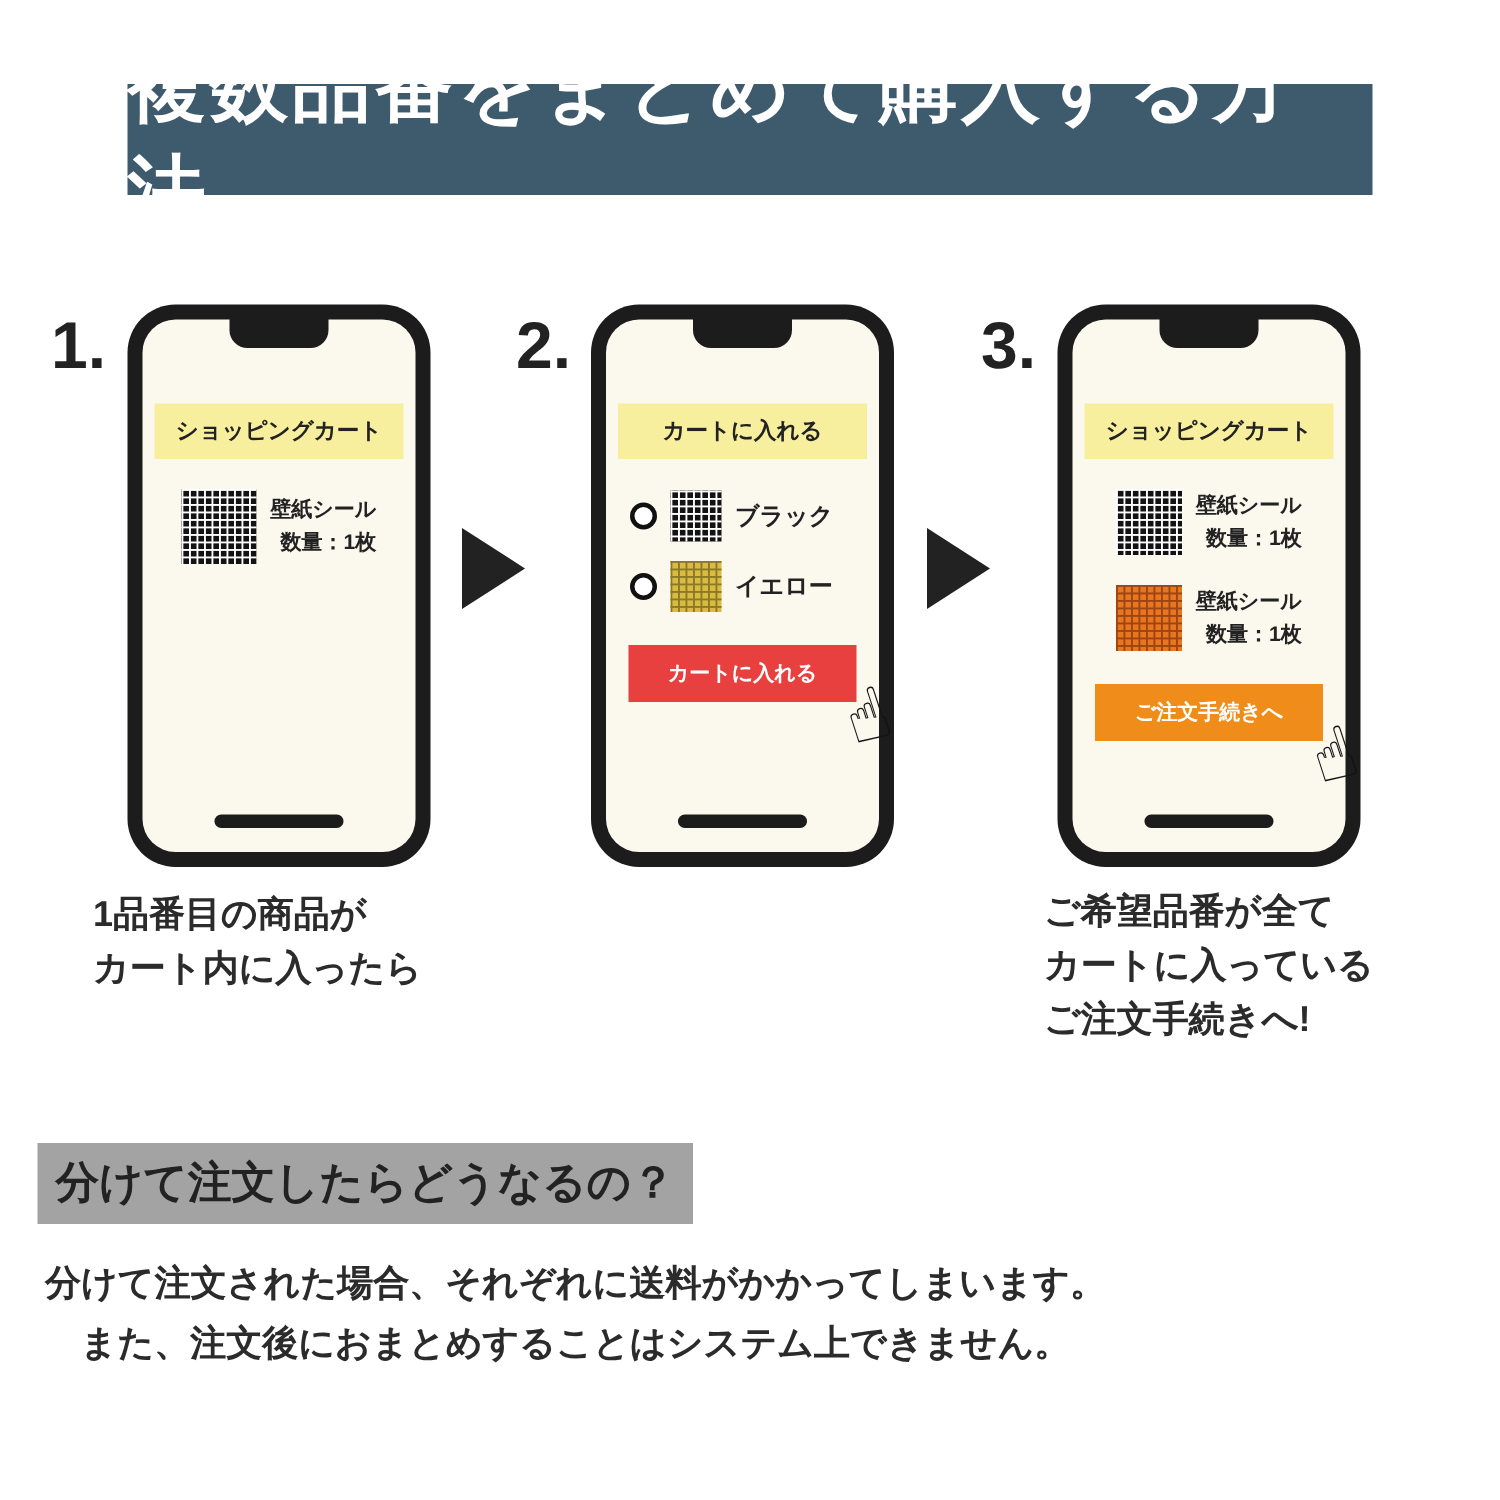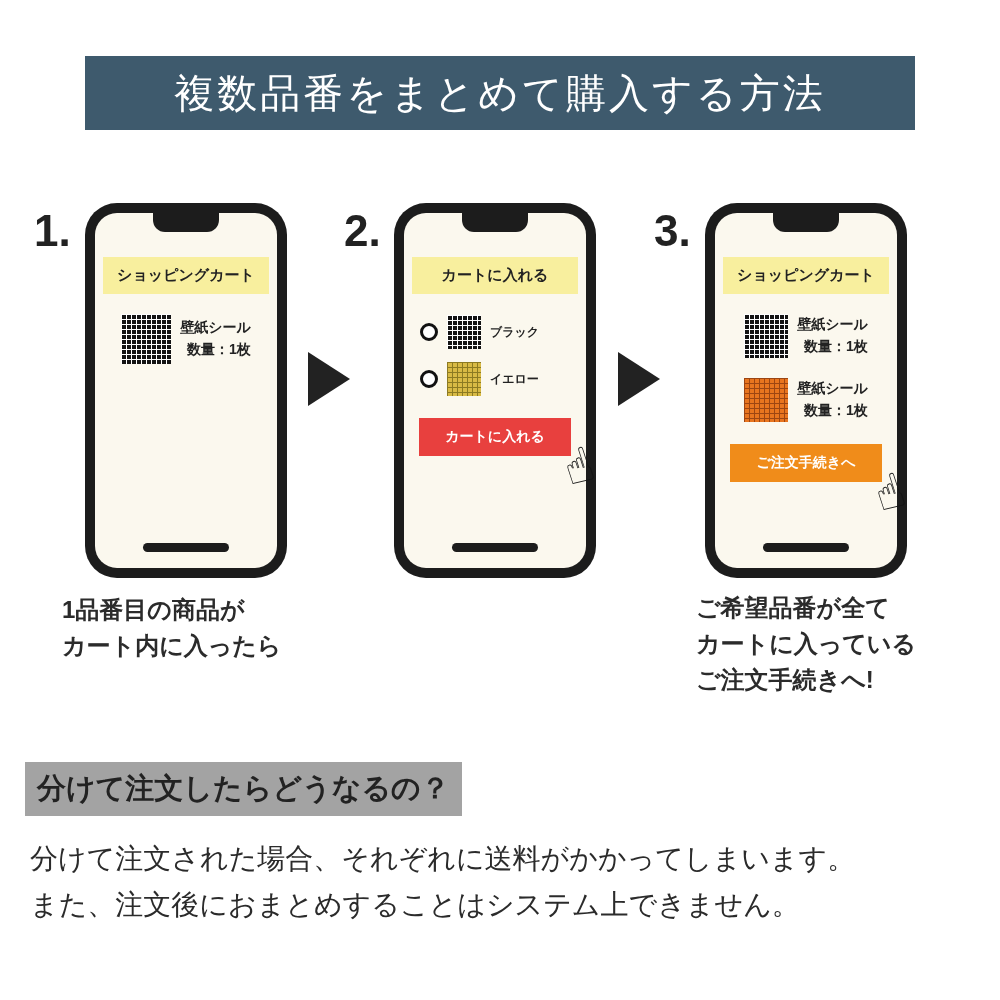--- a/index.html
+++ b/index.html
@@ -3,38 +3,38 @@
 <meta charset="utf-8">
 <style>
   * { margin:0; padding:0; box-sizing:border-box; }
   html,body { background:#ffffff; }
   body { font-family:"Liberation Sans","DejaVu Sans",sans-serif; color:#2b2b2b; }
   .page { position:relative; width:1000px; height:1000px; background:#fff; overflow:hidden; }
 
   
   .header { position:absolute; left:85px; top:56px; width:830px; height:74px;
             background:#3e5a6d; color:#fff; display:flex; align-items:center; justify-content:center;
-            font-size:40px; font-weight:normal; letter-spacing:3px; }
+            font-size:52px; font-weight:bold; letter-spacing:3px; }
 
   
   .step-number { position:absolute; top:206px; font-size:44px; font-weight:bold; color:#222; }
   .n1 { left:34px; } .n2 { left:344px; } .n3 { left:654px; }
 
   
   .phone { position:absolute; top:203px; width:202px; height:375px;
            background:#1c1c1c; border-radius:32px; padding:10px; }
   .p1 { left:85px; } .p2 { left:394px; } .p3 { left:705px; }
   .screen { position:relative; width:100%; height:100%; background:#fbf8ee; border-radius:22px;
             display:flex; flex-direction:column; align-items:center; overflow:visible; }
   .notch { position:absolute; top:-1px; left:50%; transform:translateX(-50%);
            width:66px; height:20px; background:#1c1c1c; border-radius:0 0 12px 12px; }
   .homebar { position:absolute; bottom:16px; left:50%; transform:translateX(-50%);
              width:86px; height:9px; background:#1c1c1c; border-radius:6px; }
 
-  .screen-banner { margin-top:44px; width:calc(100% - 16px); background:#f8ef9e;
+  .screen-banner { margin-top:56px; width:calc(100% - 16px); background:#f8ef9e;
                    text-align:center; font-weight:bold; font-size:15px; color:#222;
                    padding:9px 0; }
 
   
   .item-row { display:flex; align-items:center; gap:9px; margin-top:20px; width:100%;
               justify-content:center; }
   .swatch { width:50px; height:50px; flex:0 0 auto; }
   .swatch-sm { width:44px; height:44px; }
   .swatch-black  { background-color:#131313;
     background-image:linear-gradient(#ffffff 1px, transparent 1px),
@@ -51,21 +51,21 @@
   .item-text { font-size:14px; font-weight:bold; line-height:1.55; color:#222;text-align:right; }
 
   
   .options { width:100%; padding-left:16px; margin-top:8px; }
   .option-row { display:flex; align-items:center; gap:9px; margin-top:13px; }
   .radio { width:18px; height:18px; border:3px solid #111; border-radius:50%;
            background:#fff; position:relative; flex:0 0 auto; }
   .radio.selected { border-color:#d42a20; }
   .radio.selected::after { content:""; position:absolute; inset:3px; border-radius:50%; background:#d42a20; }
   .option-swatch { width:34px; height:34px; flex:0 0 auto; }
-  .option-label { font-size:12px; font-weight:bold; color:#222; }
+  .option-label { font-size:16px; font-weight:bold; color:#222; }
 
   
   .phone-btn { position:relative; margin-top:22px; width:152px; padding:10px 0;
                text-align:center; color:#fff; font-weight:bold; font-size:14px; }
   .btn-red { background:#e8403e; }
   .btn-orange { background:#f08c1a; }
   .hand { position:absolute; right:-22px; bottom:-34px; font-size:48px; color:#141414;
           transform:rotate(-18deg); line-height:1;
           font-family:"DejaVu Sans",sans-serif; }
 
@@ -78,22 +78,22 @@
   
   .caption { position:absolute; font-size:24px; font-weight:600; line-height:1.5; color:#2b2b2b; }
   .c1 { left:62px;  top:592px; }
   .c2 { left:388px; top:592px; }
   .c3 { left:696px; top:590px; }
 
   
   .footer-heading { position:absolute; left:25px; top:762px; }
   .footer-heading .hl { display:inline-block; background:#a3a3a3; padding:7px 12px;
                         font-size:29px; font-weight:bold; color:#222; }
-  .footer-body { position:absolute; left:30px; top:836px; font-size:28px; font-weight:400;
-                 line-height:1.65; color:#2b2b2b; }
+  .footer-body { position:absolute; left:30px; top:836px; font-size:24px; font-weight:700;
+                 line-height:1.65; color:#2b2b2b;text-align:center; }
 </style>
 </head>
 <body>
 
 <div class="page">
 
   <div class="header">
     <span>複数品番をまとめて購入する方法</span>
   </div>
 

